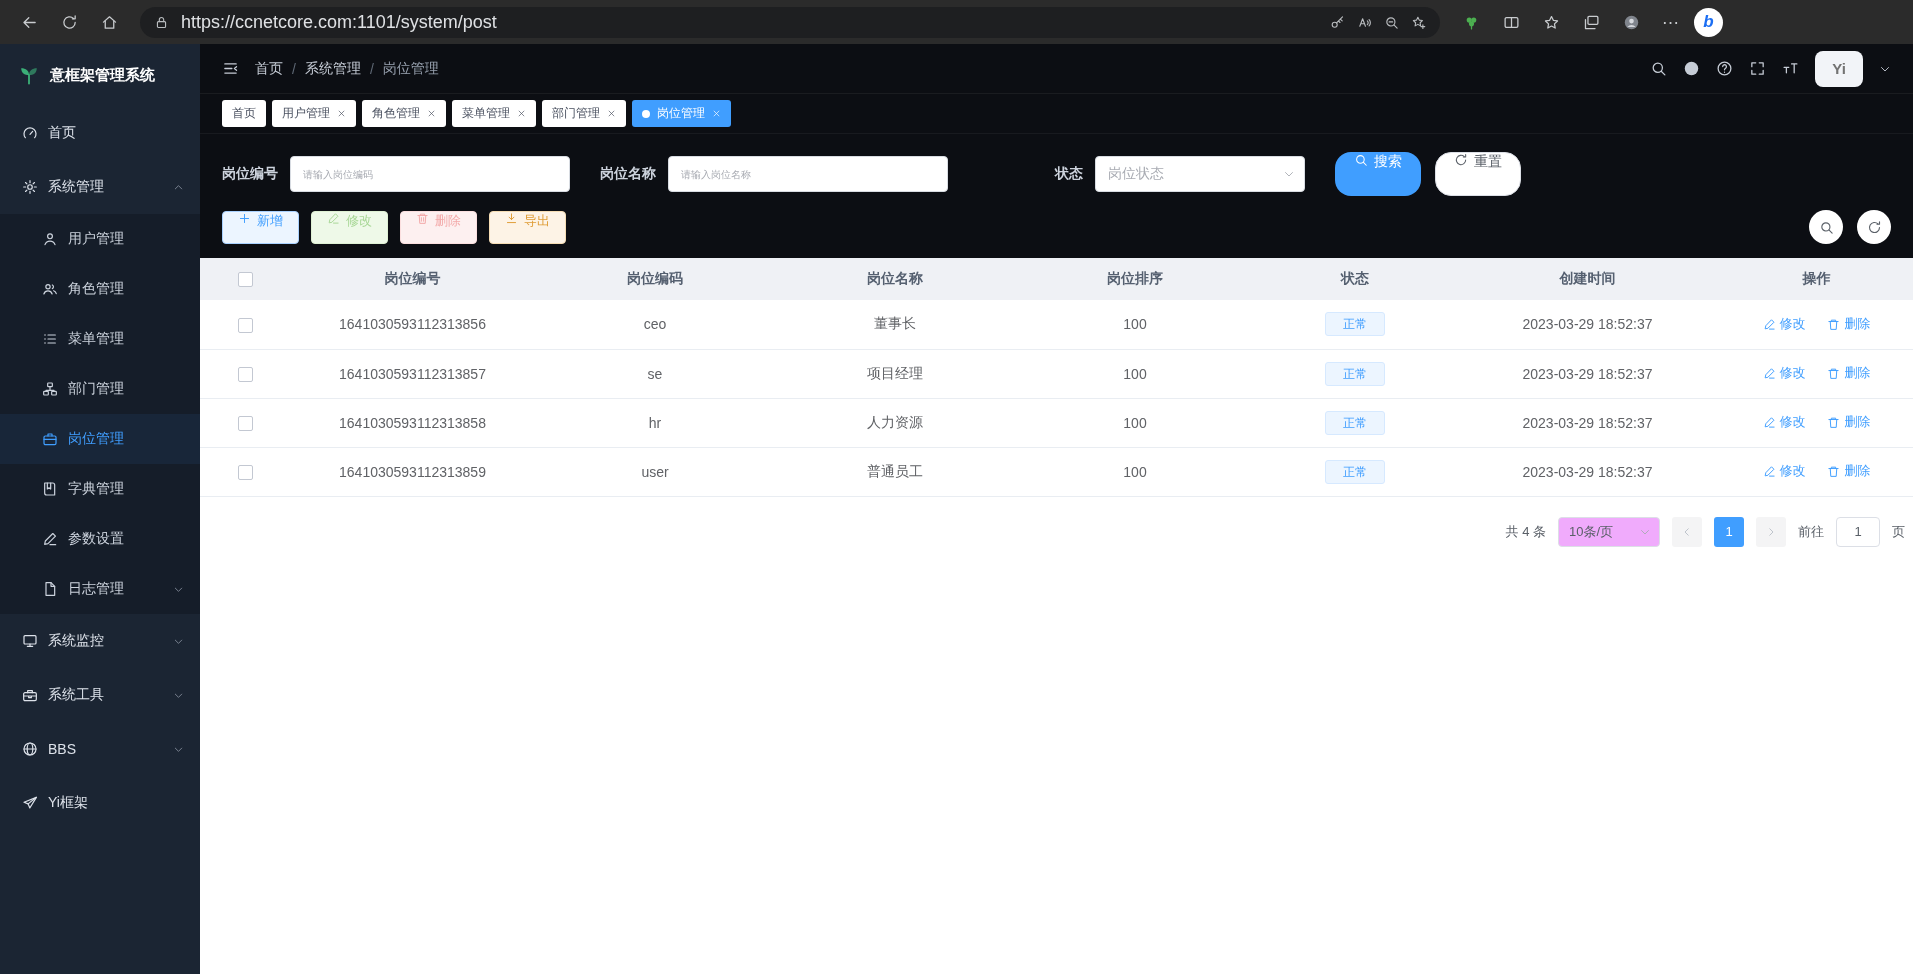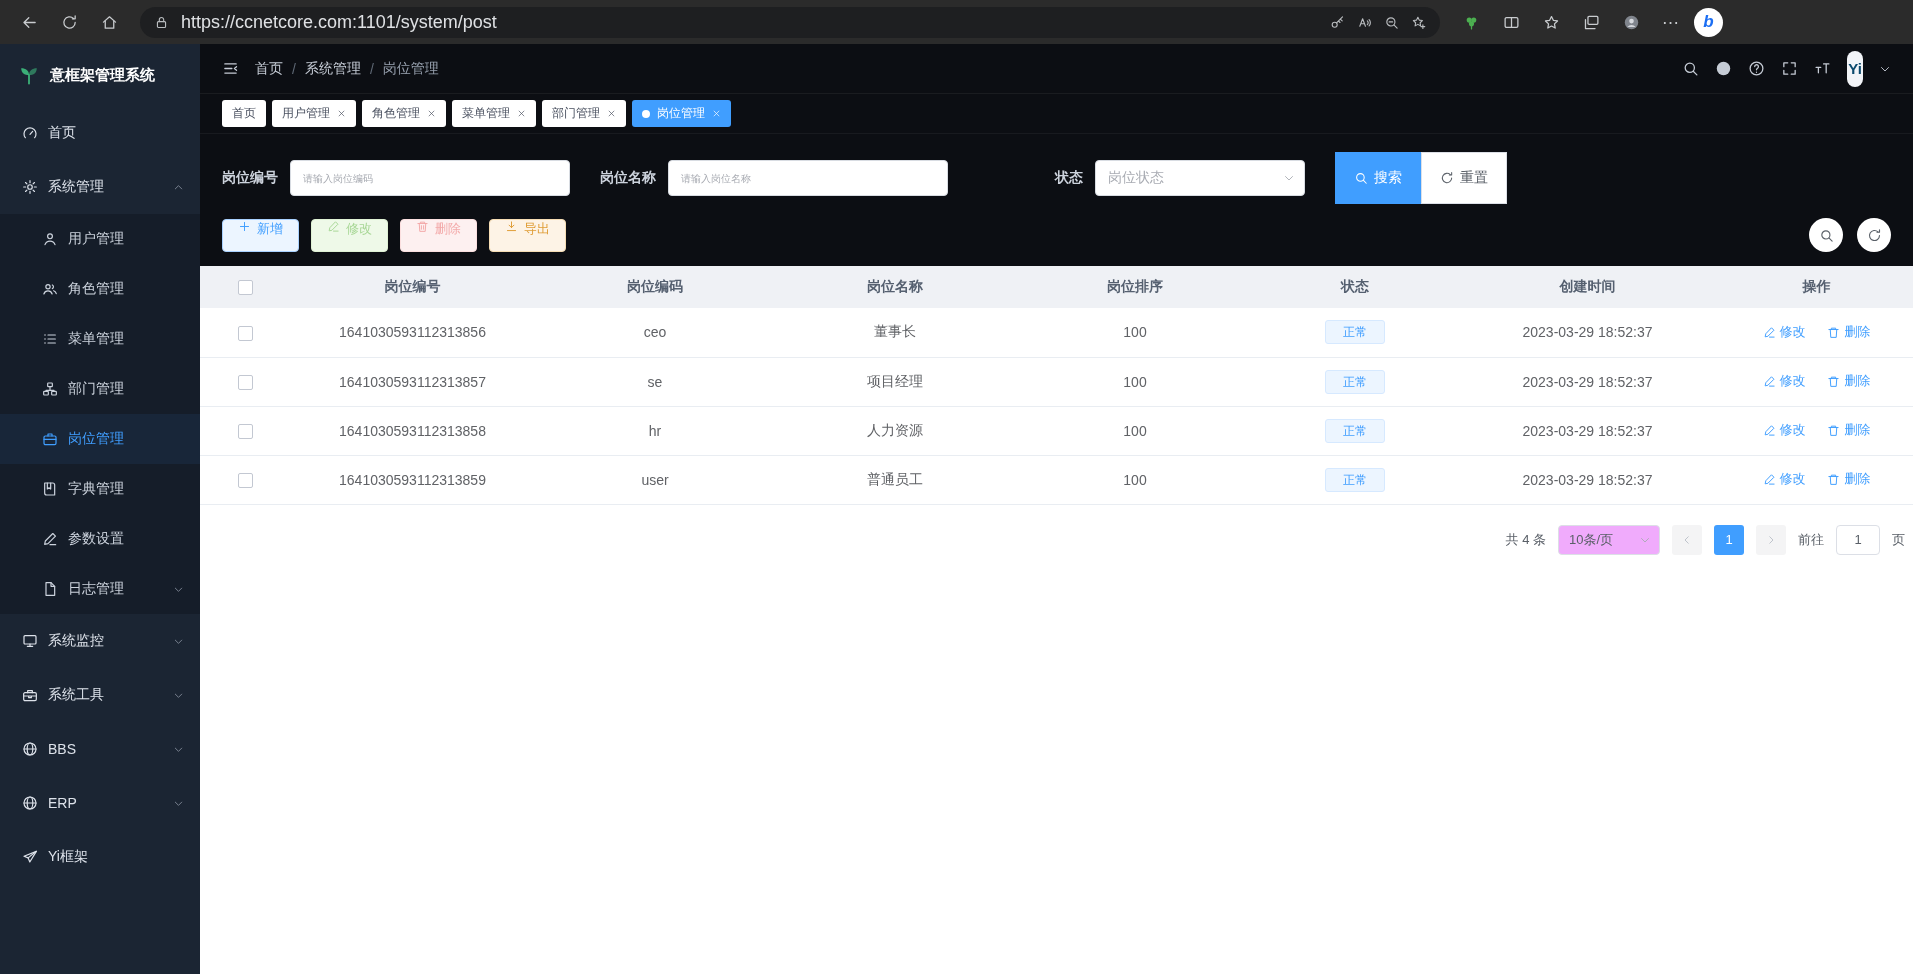--- a/index.html
+++ b/index.html
@@ -35,44 +35,44 @@
 
   .main{flex:1;min-width:0;display:flex;flex-direction:column;background:#0c0e13}
 
   
   .apph{height:50px;display:flex;align-items:center;gap:16px;padding:0 22px;border-bottom:1px solid rgba(255,255,255,.06);color:#c6ccd6;flex:none}
   .crumb{display:flex;align-items:center;gap:9px;font-size:14px}
   .crumb .sep{color:#5f6875}
   .crumb .cur{color:#97a0ae}
   .hicon{color:#c6ccd6;display:flex;cursor:pointer}
   .hicon svg{width:17px;height:17px}
-  .avatar{width:16px;height:36px;border-radius:8px;background:#f2f4f8;color:#0c4a6e;font-weight:800;font-size:15px;display:flex;align-items:center;justify-content:center;cursor:pointer}
+  .avatar{width:48px;height:36px;border-radius:8px;background:#f2f4f8;color:#737373;font-weight:800;font-size:15px;display:flex;align-items:center;justify-content:center;cursor:pointer}
 
   
   .tags{height:40px;display:flex;align-items:center;gap:6px;padding:0 22px;border-bottom:1px solid rgba(255,255,255,.05);flex:none}
   .tag-item{display:inline-flex;align-items:center;gap:7px;height:27px;padding:0 10px;background:#fff;color:#4a5160;font-size:12px;border-radius:3px;cursor:pointer;white-space:nowrap}
   .tag-item.on{background:#409eff;color:#fff}
   .dot{width:8px;height:8px;border-radius:50%;background:#fff}
   .tclose{display:flex}
   .tclose svg{width:9px;height:9px}
 
   
   .frow{display:flex;align-items:center;padding:18px 22px 0;flex:none}
   .fg{display:flex;align-items:center;margin-right:30px}
   .fg label{color:#ccd2dc;font-weight:700;font-size:14px;margin-right:12px;white-space:nowrap}
   .inp{height:36px;border:1px solid #d8dce2;border-radius:4px;background:#fff;padding:0 12px;font-size:10px;color:#606266;width:280px;font-family:inherit;outline:none}
   .inp::placeholder{color:#a8abb2}
   .sel{position:relative;width:210px;height:36px;border:1px solid #d8dce2;border-radius:4px;background:#fff;display:flex;align-items:center;padding:0 30px 0 12px;color:#a8abb2;font-size:14px;cursor:pointer}
   .sel .chev{position:absolute;right:9px;color:#a8abb2;display:flex}
   .sel .chev svg{width:12px;height:12px}
   .mstat{margin-left:77px}
-  .btn{display:inline-flex;align-items:center;gap:6px;height:52px;padding:0 18px;border-radius:0;font-size:14px;cursor:pointer;border:1px solid transparent;white-space:nowrap}
+  .btn{display:inline-flex;gap:6px;height:44px;padding:0 18px;border-radius:16px;font-size:14px;cursor:pointer;border:1px solid transparent;white-space:nowrap}
   .btn svg{width:14px;height:14px}
   .btn-primary{background:#409eff;color:#fff}
-  .btn-plain{background:#fff;border-color:#dcdfe6;color:#5a6068;}
+  .btn-plain{background:#fff;border-color:#dcdfe6;color:#5a6068;margin-left:14px}
 
   
   .trow{display:flex;align-items:center;justify-content:space-between;padding:14px 22px;flex:none}
   .tl{display:flex;gap:12px}
   .chip{display:inline-flex;align-items:flex-start;gap:6px;height:33px;padding:0 15px;border-radius:4px;font-size:13px;cursor:pointer;border:1px solid;white-space:nowrap}
   .chip svg{width:13px;height:13px}
   .chip-add{background:#ecf5ff;border-color:#a9d1ff;color:#409eff}
   .chip-edit{background:#eef9e8;border-color:#dff1d4;color:#a8d796;cursor:not-allowed}
   .chip-del{background:#fdf0f0;border-color:#fbdfdf;color:#f3a9a9;cursor:not-allowed}
   .chip-exp{background:#fdf3e6;border-color:#f6ddb4;color:#df9c35}
@@ -324,34 +324,20 @@
           </svg>
         </span>
     </div>
     <div class="ni">
       <svg class="i mi" viewBox="0 0 24 24">
           <circle cx="12" cy="12" r="9"></circle>
           <path d="M3 12h18"></path>
           <ellipse cx="12" cy="12" rx="4.2" ry="9"></ellipse>
         </svg>
       <span>BBS</span>
-      <span class="grow"></span>
-      <span class="ch">
-          <svg class="i" viewBox="0 0 24 24">
-            <path d="M5 9l7 7 7-7"></path>
-          </svg>
-        </span>
-    </div>
-    <div class="ni">
-      <svg class="i mi" viewBox="0 0 24 24">
-          <circle cx="12" cy="12" r="9"></circle>
-          <path d="M3 12h18"></path>
-          <ellipse cx="12" cy="12" rx="4.2" ry="9"></ellipse>
-        </svg>
-      <span>ERP</span>
       <span class="grow"></span>
       <span class="ch">
           <svg class="i" viewBox="0 0 24 24">
             <path d="M5 9l7 7 7-7"></path>
           </svg>
         </span>
     </div>
     <div class="ni">
       <svg class="i mi" viewBox="0 0 24 24">
           <path d="M21.5 3.5L3 10.8l6.2 2.5 2.5 6.2z"></path>

